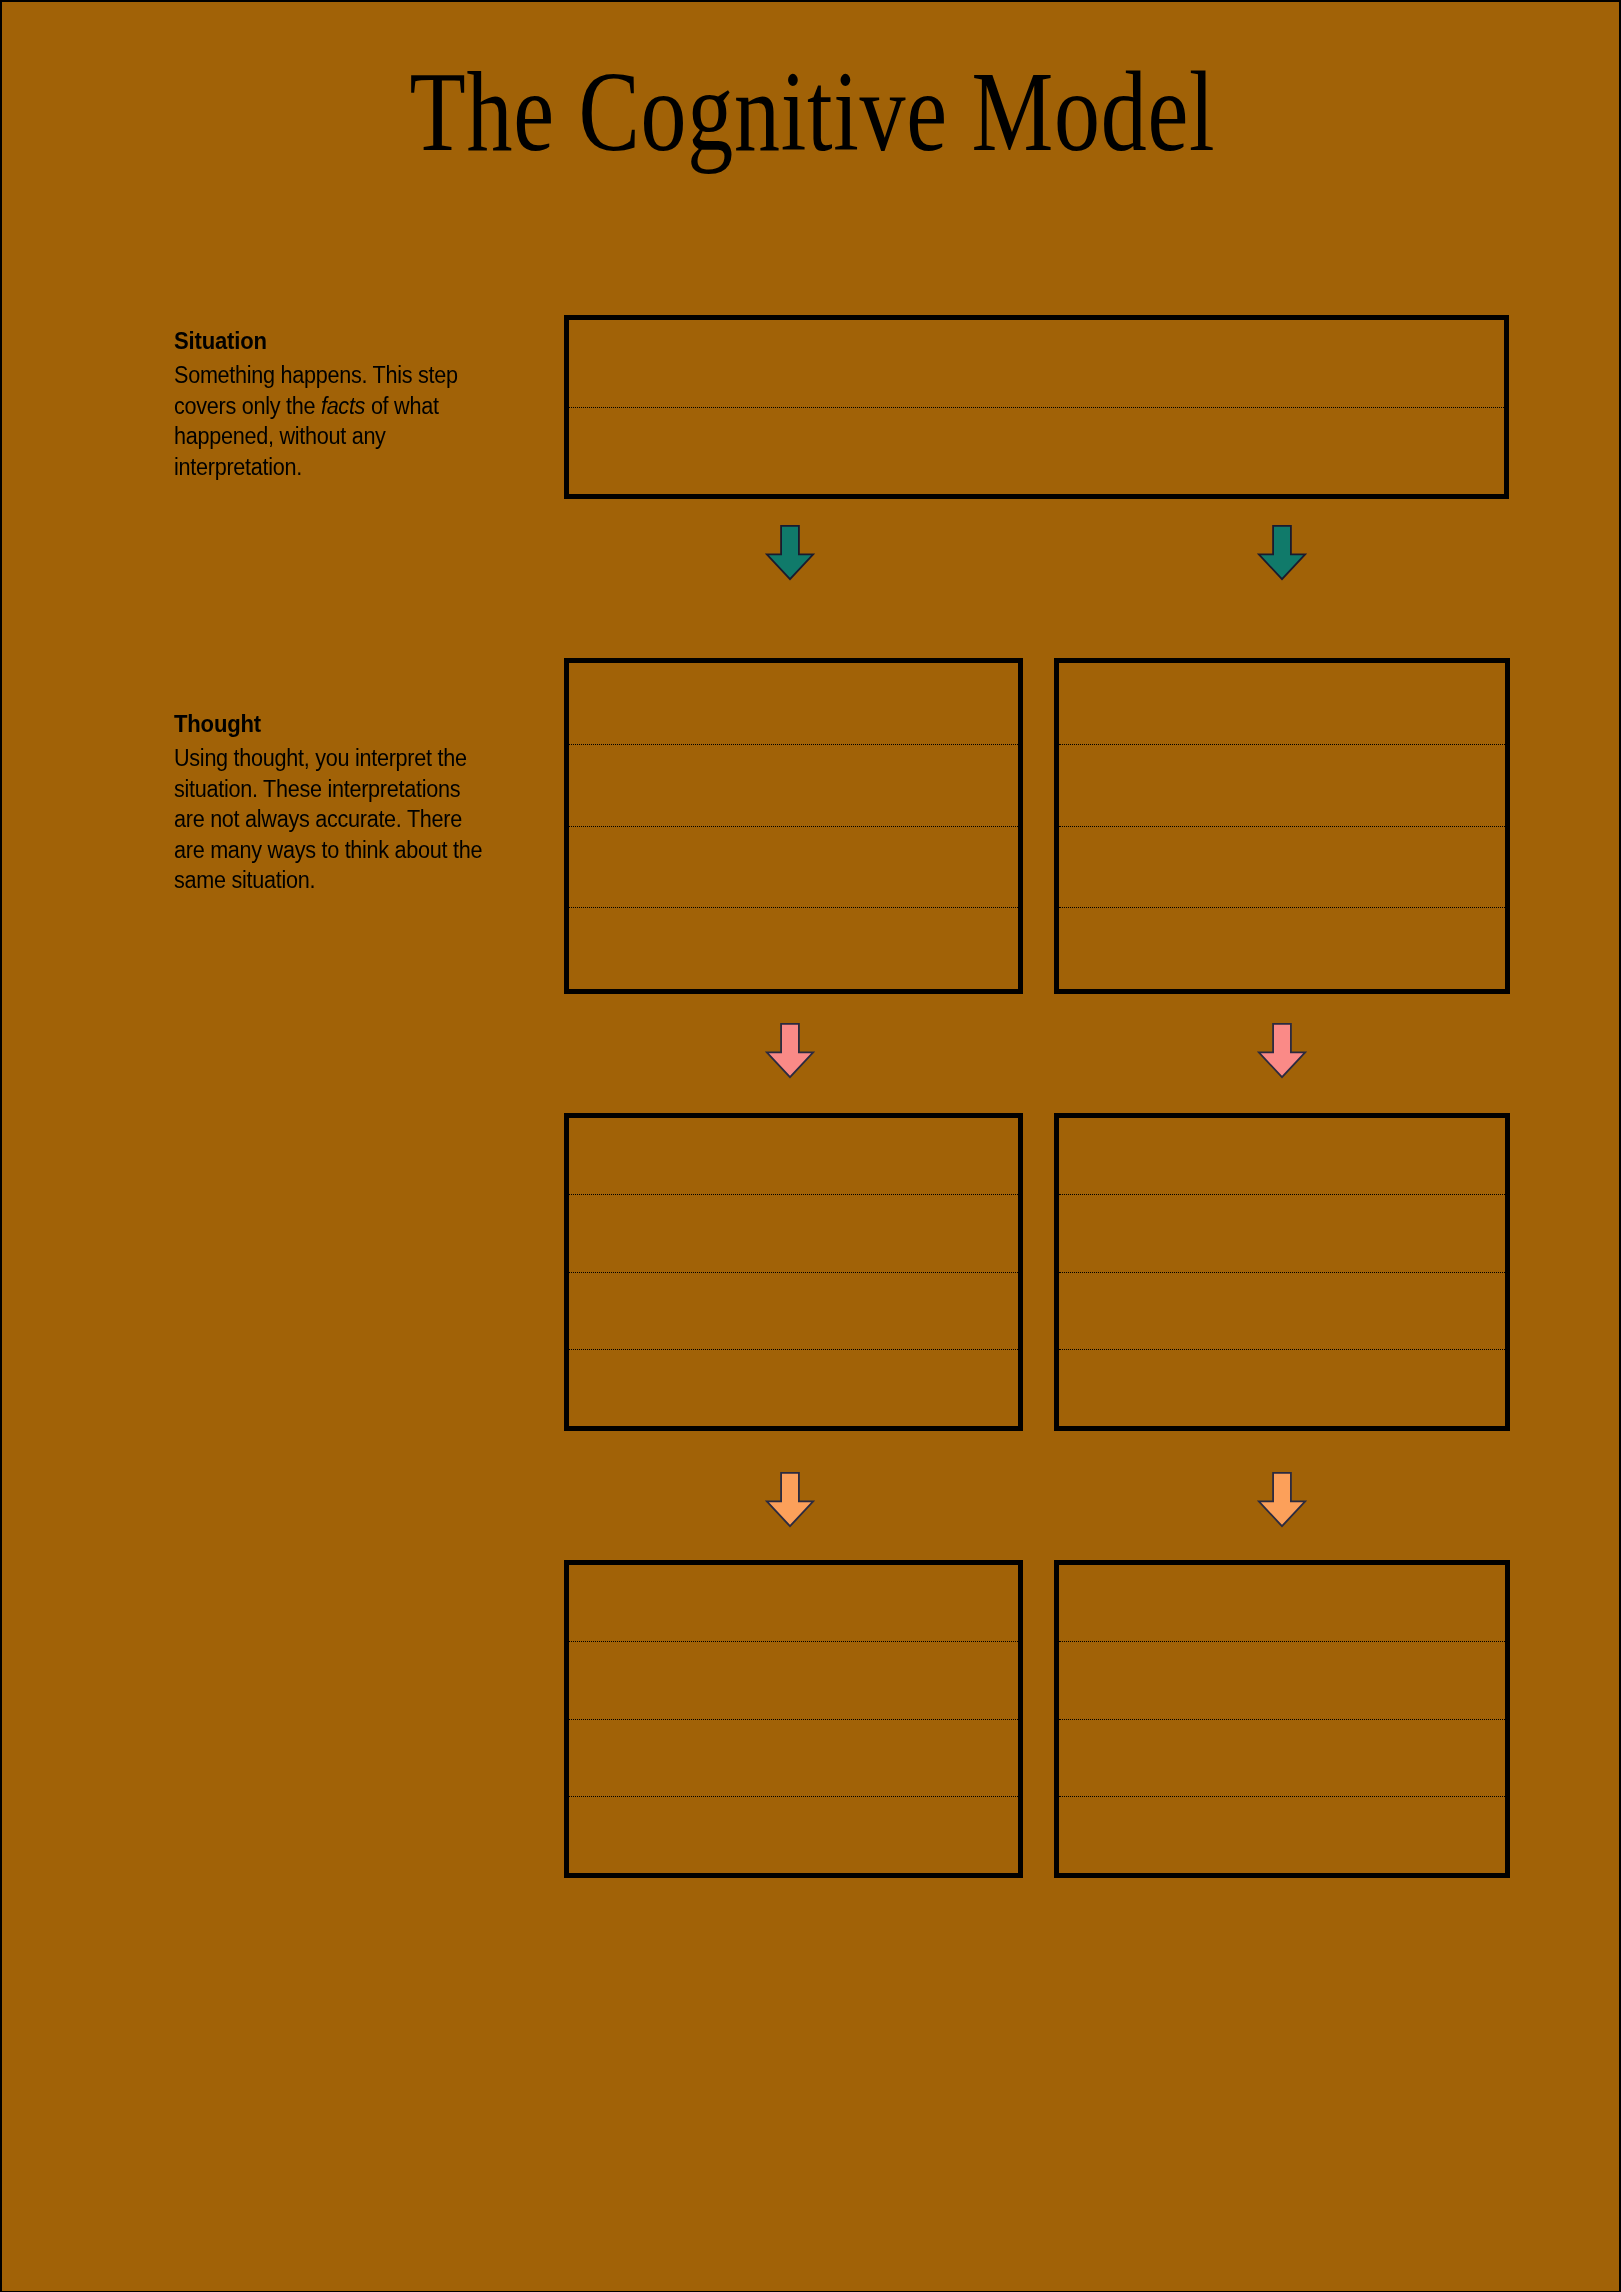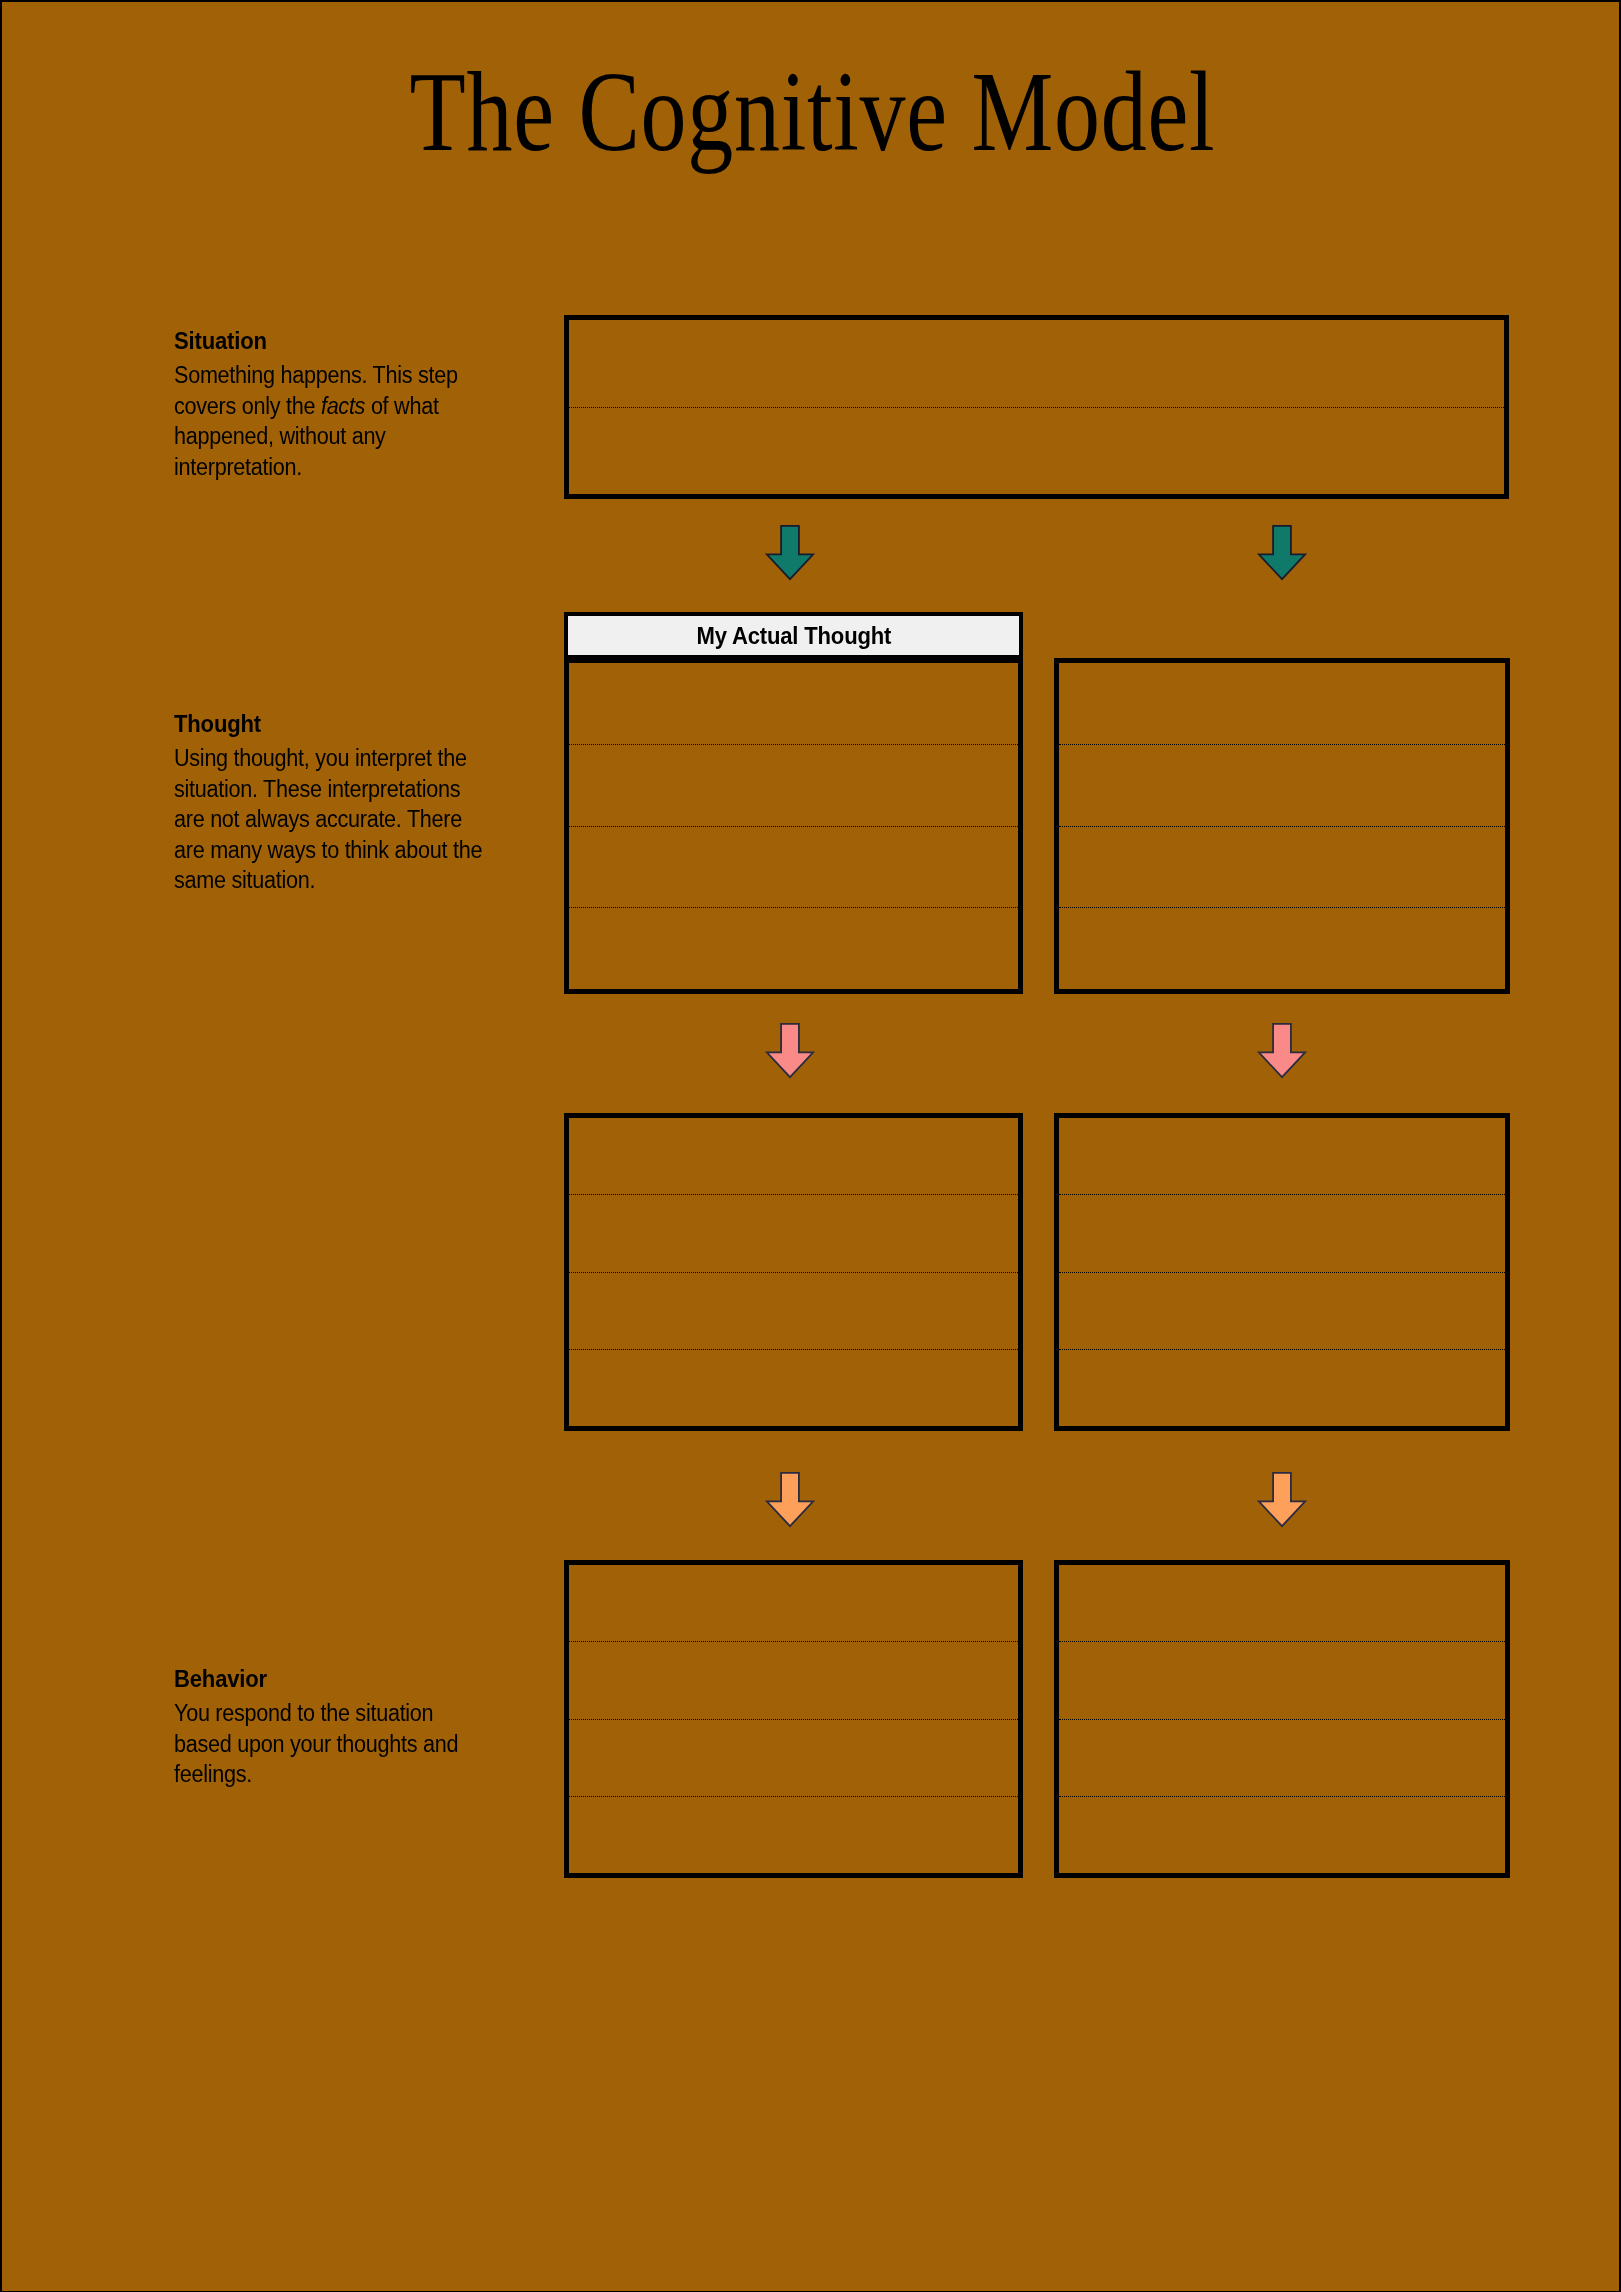--- a/index.html
+++ b/index.html
@@ -152,46 +152,39 @@
     <div class="step-head">Situation</div>
     <div class="step-body"><span>Something happens. This step covers only the </span><i>facts</i><span> of what happened, without any interpretation.</span></div>
   </div>
 
   <div class="step-text" id="text-thought">
     <div class="step-head">Thought</div>
     <div class="step-body">Using thought, you interpret the situation. These interpretations are not always accurate. There are many ways to think about the same situation.</div>
   </div>
 
 
-  <div class="step-text" id="text-behavior">
-    <div class="step-head">Behavior</div>
-    <div class="step-body">You respond to the situation based upon your thoughts and feelings.</div>
-  </div>
 
   <div class="wbox" id="box-situation">
     <div class="lines">
       <div class="rule"></div>
       <div class="rule"></div>
     </div>
   </div>
 
   <div class="arrow" id="arrow-s-left">
     <svg viewBox="0 0 62 64" xmlns="http://www.w3.org/2000/svg">
       <polygon points="21,2 41,2 41,34 57,34 31,62 5,34 21,34" fill="#107a6a" stroke="#1a1a2e" stroke-width="2"></polygon>
     </svg>
   </div>
   <div class="arrow" id="arrow-s-right">
     <svg viewBox="0 0 62 64" xmlns="http://www.w3.org/2000/svg">
       <polygon points="21,2 41,2 41,34 57,34 31,62 5,34 21,34" fill="#107a6a" stroke="#1a1a2e" stroke-width="2"></polygon>
     </svg>
   </div>
 
-  <div class="box-header" id="hdr-actual">
-    <span>My Actual Thought</span>
-  </div>
   <div class="wbox" id="box-actual">
     <div class="lines">
       <div class="rule"></div>
       <div class="rule"></div>
       <div class="rule"></div>
       <div class="rule"></div>
     </div>
   </div>
 
   <div class="wbox" id="box-alternate">

